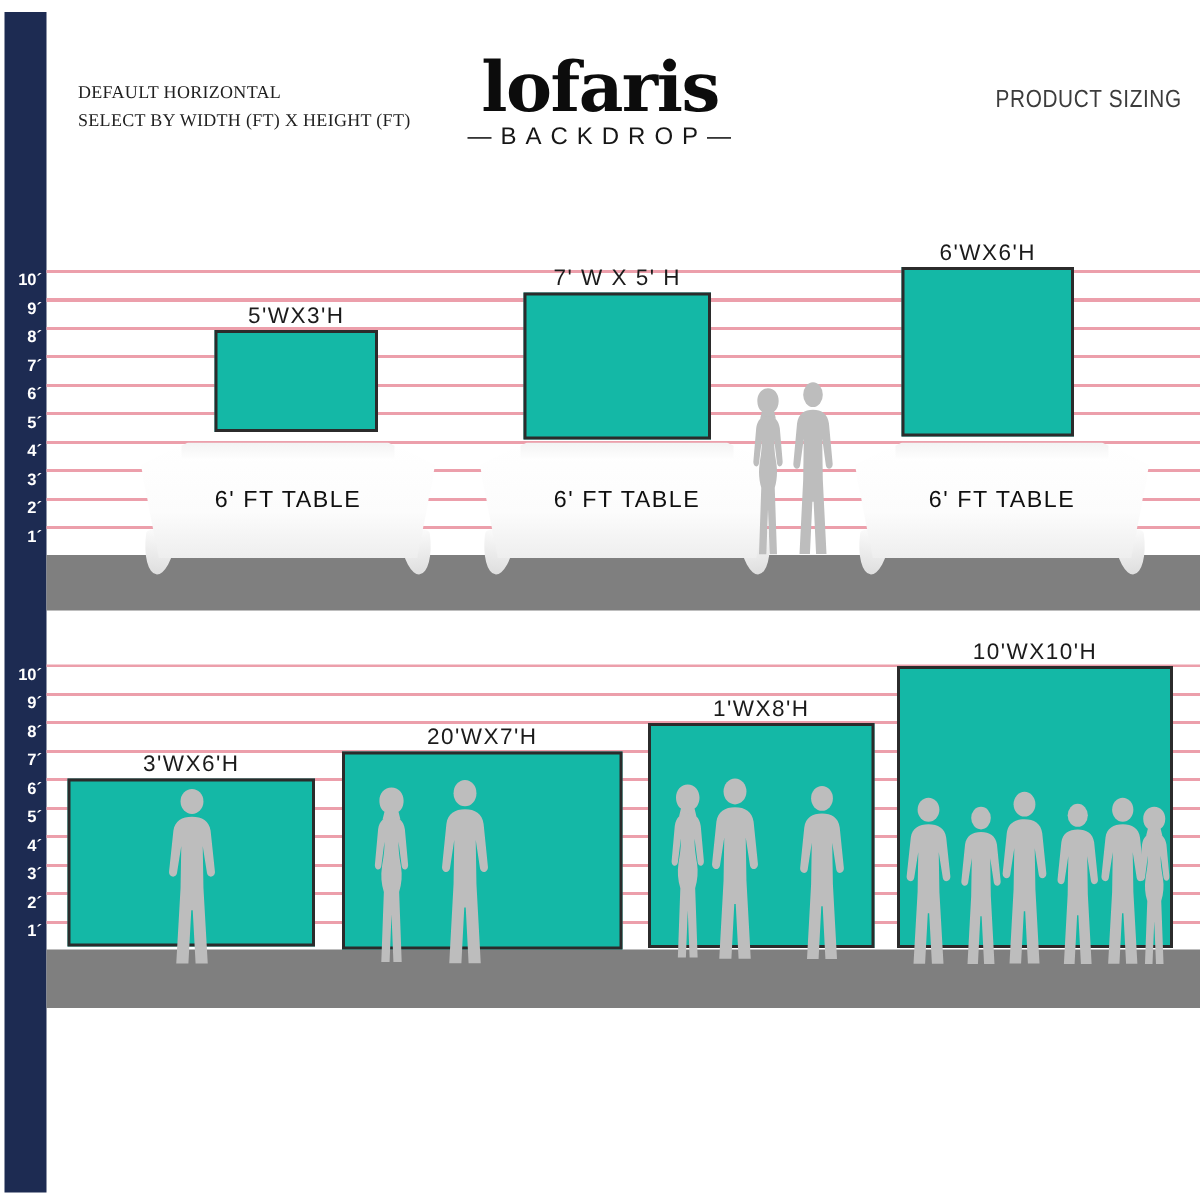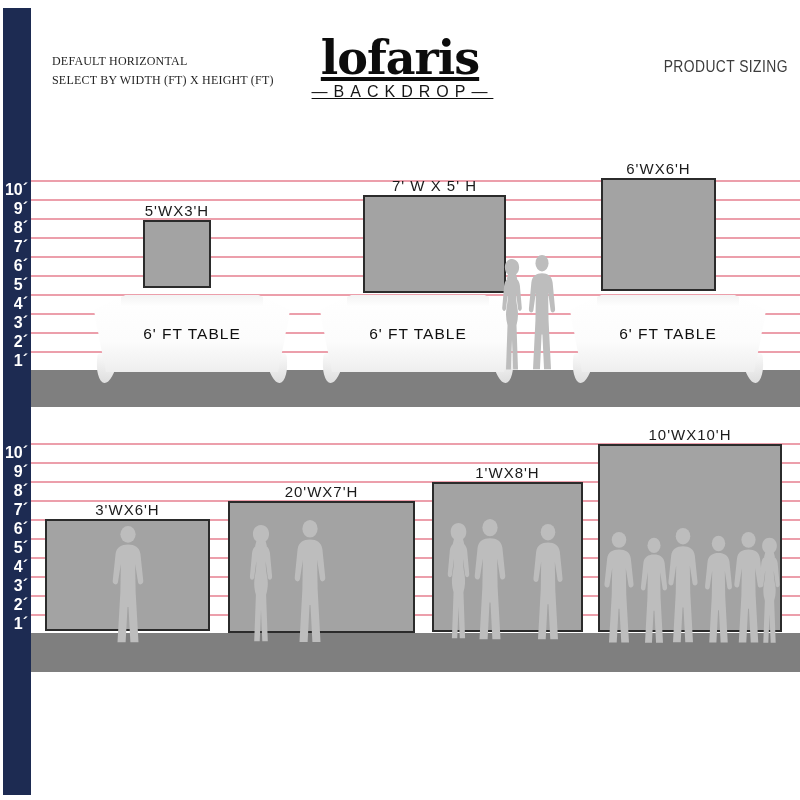--- a/index.html
+++ b/index.html
@@ -2,39 +2,39 @@
 <html><head>
 <meta charset="utf-8">
 <style>
   html,body{margin:0;padding:0;background:#fff;}
   #app{position:relative;width:800px;height:800px;background:#ffffff;overflow:hidden;
        font-family:"Liberation Sans",sans-serif;}
 
   
   .tagline{position:absolute;left:52px;top:52px;font-family:"Liberation Serif",serif;
            font-size:12px;line-height:1.6;letter-spacing:.2px;color:#1f1f1f;white-space:nowrap;}
-  .brand{position:absolute;left:290px;top:34px;width:220px;text-align:center;color:#0c0c0c;text-decoration:underline;}
+  .brand{position:absolute;left:290px;top:34px;width:220px;text-align:center;color:#0c0c0c;}
   .brand-word{font-family:"DejaVu Serif",serif;font-weight:bold;font-size:46px;line-height:1.05;
               letter-spacing:-1px;}
   .brand-sub{margin-top:1px;font-size:16px;letter-spacing:6px;padding-left:5px;color:#161616;}
   .product-sizing{position:absolute;right:12px;top:57px;font-size:16.5px;letter-spacing:.5px;
                   color:#3c3c3c;transform:scaleX(.84);transform-origin:right center;white-space:nowrap;}
 
   
   .ruler-bar{position:absolute;left:3px;top:8px;width:28px;height:787px;background:#1d2b52;}
-  .rl{position:absolute;left:0;width:28px;text-align:right;font-size:16px;font-weight:bold;
+  .rl{position:absolute;left:0;width:28px;text-align:right;font-size:11px;font-weight:bold;
       color:#ffffff;letter-spacing:0;line-height:1;z-index:3;}
   .gridlines{position:absolute;left:31px;width:769px;height:173px;
       background:repeating-linear-gradient(to bottom,#ec9fab 0,#ec9fab 2px,transparent 2px,transparent 19px);}
   .gl1{top:180px;} .gl2{top:443px;}
   .ground{position:absolute;left:31px;width:769px;background:#7f7f7f;z-index:1;}
   .g1{top:370px;height:37px;} .g2{top:633px;height:39px;}
 
   
-  .backdrop{position:absolute;box-sizing:border-box;background:#a3a3a3;border:2px solid #2b2b2b;z-index:2;}
+  .backdrop{position:absolute;box-sizing:border-box;background:#14b8a6;border:2px solid #2b2b2b;z-index:2;}
   .bd-label{position:absolute;left:-25%;width:150%;bottom:100%;margin-bottom:3px;text-align:center;
             font-size:15px;letter-spacing:1px;color:#1b1b1b;white-space:nowrap;}
 
   
   .btable{position:absolute;top:295px;width:196px;height:77px;z-index:2;}
   .cloth{position:absolute;inset:0;background:linear-gradient(180deg,#ffffff 0%,#fcfcfc 60%,#eeeeee 100%);
          clip-path:polygon(16% 0,84% 0,100% 20%,94% 100%,6% 100%,0 20%);
          filter:drop-shadow(0 0 1px #c9c9c9);}
   .cloth::before{content:"";position:absolute;top:0;left:14%;right:14%;height:16%;
          background:linear-gradient(180deg,#f3f3f3,#ffffff);}
@@ -98,24 +98,24 @@
   <span class="rl" style="top:464px">9´</span>
   <span class="rl" style="top:483px">8´</span>
   <span class="rl" style="top:502px">7´</span>
   <span class="rl" style="top:521px">6´</span>
   <span class="rl" style="top:540px">5´</span>
   <span class="rl" style="top:559px">4´</span>
   <span class="rl" style="top:578px">3´</span>
   <span class="rl" style="top:597px">2´</span>
   <span class="rl" style="top:616px">1´</span>
 
-  <div class="backdrop" style="left:143px;top:220px;width:68px;height:68px">
+  <div class="backdrop" style="left:143px;top:220px;width:109px;height:68px">
     <div class="bd-label">5'WX3'H</div>
   </div>
-  <div class="backdrop" style="left:363px;top:195px;width:143px;height:98px">
+  <div class="backdrop" style="left:349px;top:195px;width:125px;height:98px">
     <div class="bd-label">7' W X 5' H</div>
   </div>
   <div class="backdrop" style="left:601px;top:178px;width:115px;height:113px">
     <div class="bd-label">6'WX6'H</div>
   </div>
 
   <div class="btable" style="left:94px">
     <div class="drape dl"></div>
     <div class="drape dr"></div>
     <div class="cloth"></div>

